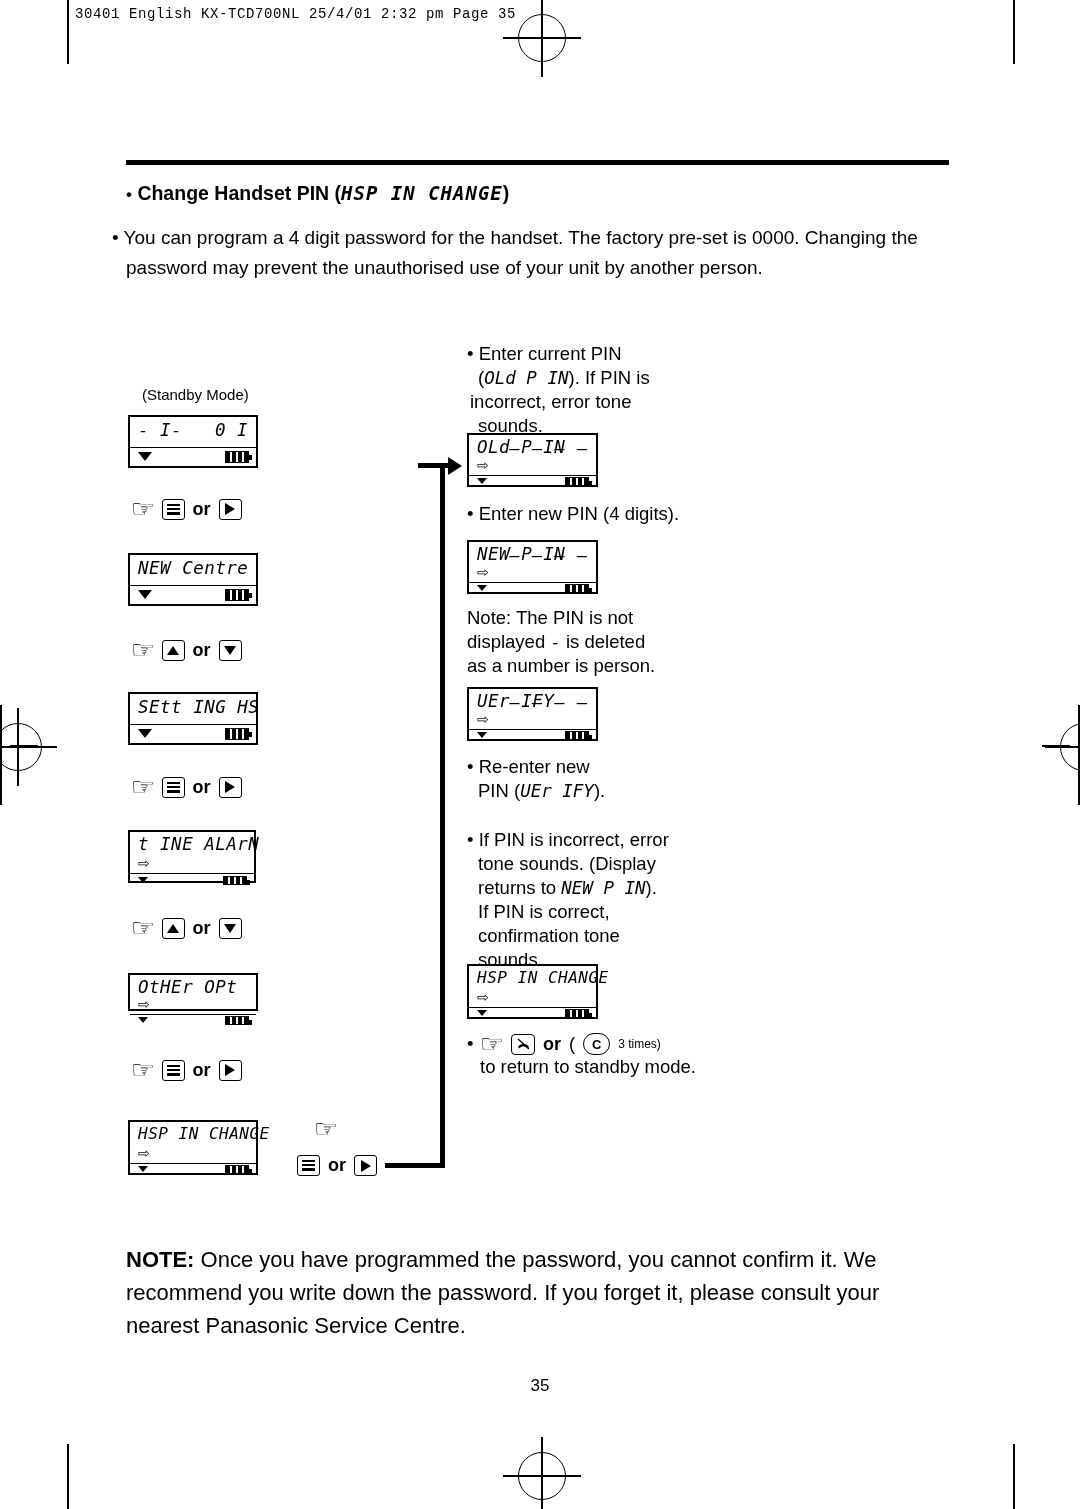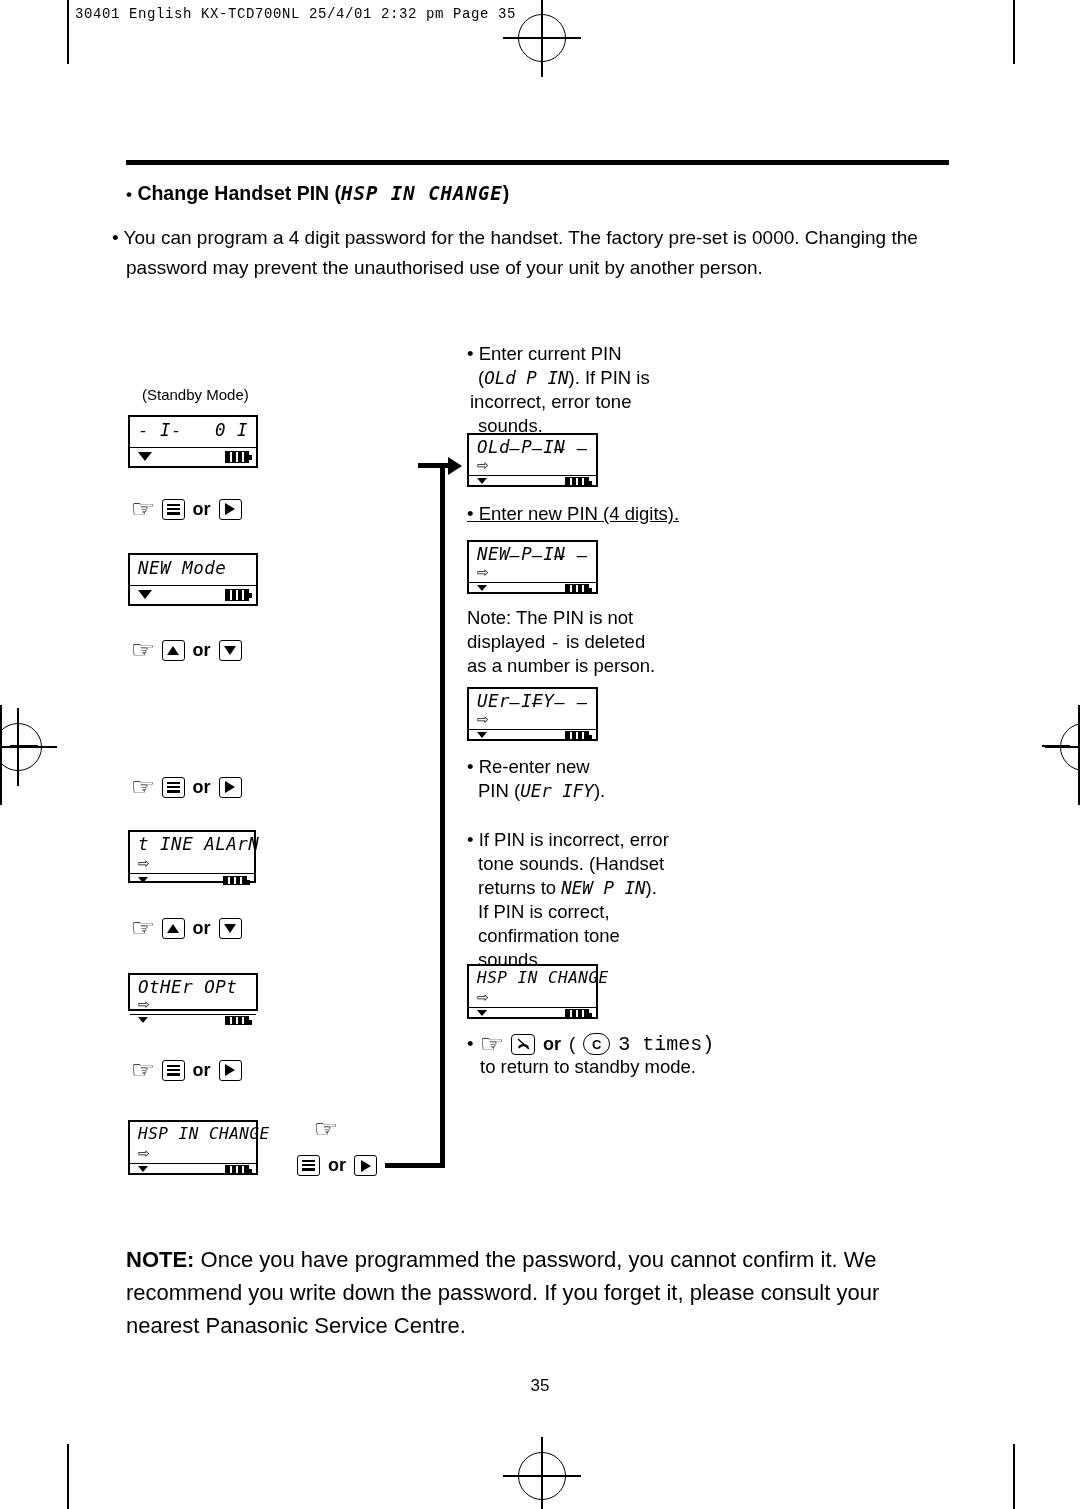--- a/index.html
+++ b/index.html
@@ -311,37 +311,43 @@
     <span class="key">
         <span class="bars"></span>
       </span>
     <span class="or">or</span>
     <span class="key">
         <span class="tri-right"></span>
       </span>
   </div>
 
   <div class="lcd-box" style="left:128px; top:553px; width:130px; height:53px;">
-    <div class="lcd-text" style="top:3px;">NEW Mode</div>
+    <div class="lcd-text" style="top:3px;">NEW Centre</div>
     <div class="lcd-sep" style="top:30px;"></div>
     <div class="ant-tri" style="left:8px; top:35px;"></div>
     <div class="battery" style="right:7px; top:34px;"></div>
   </div>
 
   <div class="step" style="left:132px; top:638px;">
     <span class="hand">☞</span>
     <span class="key">
         <span class="tri-up"></span>
       </span>
     <span class="or">or</span>
     <span class="key">
         <span class="tri-down"></span>
       </span>
   </div>
 
+  <div class="lcd-box" style="left:128px; top:692px; width:130px; height:53px;">
+    <div class="lcd-text" style="top:3px;">SEtt ING HS</div>
+    <div class="lcd-sep" style="top:30px;"></div>
+    <div class="ant-tri" style="left:8px; top:35px;"></div>
+    <div class="battery" style="right:7px; top:34px;"></div>
+  </div>
 
   <div class="step" style="left:132px; top:775px;">
     <span class="hand">☞</span>
     <span class="key">
         <span class="bars"></span>
       </span>
     <span class="or">or</span>
     <span class="key">
         <span class="tri-right"></span>
       </span>
@@ -421,21 +427,21 @@
 
   <div class="lcd-box" style="left:467px; top:433px; width:131px; height:54px;">
     <div class="lcd-text" style="top:2px;">OLd  P IN</div>
     <div class="lcd-dash" style="right:8px; top:4px;">– – – –</div>
     <div class="ant-arrow" style="left:8px; top:23px;">⇨</div>
     <div class="lcd-sep" style="top:40px;"></div>
     <div class="ant-tri" style="left:8px; top:43px; border-top-width:6px; border-left-width:5px; border-right-width:5px;"></div>
     <div class="battery" style="right:7px; top:42px; height:9px;"></div>
   </div>
 
-  <div class="rtext" style="left:467px; top:502px; width:280px;text-decoration:underline;">
+  <div class="rtext" style="left:467px; top:502px; width:280px;">
     <span>•</span>
     <span>Enter new PIN (4 digits).</span>
   </div>
 
   <div class="lcd-box" style="left:467px; top:540px; width:131px; height:54px;">
     <div class="lcd-text" style="top:2px;">NEW  P IN</div>
     <div class="lcd-dash" style="right:8px; top:4px;">– – – –</div>
     <div class="ant-arrow" style="left:8px; top:23px;">⇨</div>
     <div class="lcd-sep" style="top:40px;"></div>
     <div class="ant-tri" style="left:8px; top:43px; border-top-width:6px; border-left-width:5px; border-right-width:5px;"></div>
@@ -459,21 +465,21 @@
 
   <div class="rtext" style="left:467px; top:755px; width:250px;">
     <span>•</span>
     <span>Re-enter new</span><br>
     <span style="margin-left:11px;">PIN (</span><span class="lcd">UEr IFY</span><span>).</span>
   </div>
 
   <div class="rtext" style="left:467px; top:828px; width:270px;">
     <span>•</span>
     <span>If PIN is incorrect, error</span><br>
-    <span style="margin-left:11px;">tone sounds. (Handset</span><br>
+    <span style="margin-left:11px;">tone sounds. (Display</span><br>
     <span style="margin-left:11px;">returns to </span><span class="lcd">NEW P IN</span><span>).</span><br>
     <span style="margin-left:11px;">If PIN is correct,</span><br>
     <span style="margin-left:11px;">confirmation tone</span><br>
     <span style="margin-left:11px;">sounds.</span>
   </div>
 
   <div class="lcd-box" style="left:467px; top:964px; width:131px; height:55px;">
     <div class="lcd-text" style="top:2px; font-size:16px;">HSP IN CHANGE</div>
     <div class="ant-arrow" style="left:8px; top:24px;">⇨</div>
     <div class="lcd-sep" style="top:41px;"></div>
@@ -486,21 +492,21 @@
     <span class="hand">☞</span>
     <span class="key" style="border-radius:4px; width:24px;">
       <svg width="15" height="13" viewBox="0 0 15 13">
           <path d="M2 9 C4 5, 11 5, 13 9 L11.5 10.5 C9.5 7.5, 5.5 7.5, 3.5 10.5 Z" fill="#000"></path>
           <path d="M2 1 L13 11" stroke="#000" stroke-width="1.3"></path>
         </svg>
     </span>
     <span class="or">or</span>
     <span style="font-size:18.5px;">(</span>
     <span class="key round">C</span>
-    <span style="font-size:20px;font-family:Liberation Mono, monospace;">3 times)</span>
+    <span style="font-size:12px;">3 times)</span>
   </div>
   <div class="rtext" style="left:480px; top:1055px; width:270px;">
     <span>to return to standby mode.</span>
   </div>
 
   <div class="note">
     <b>NOTE:</b><span> Once you have programmed the password, you cannot confirm it. We recommend you write down the password. If you forget it, please consult your nearest Panasonic Service Centre.</span>
   </div>
 
   <div class="pagenum">35</div>

